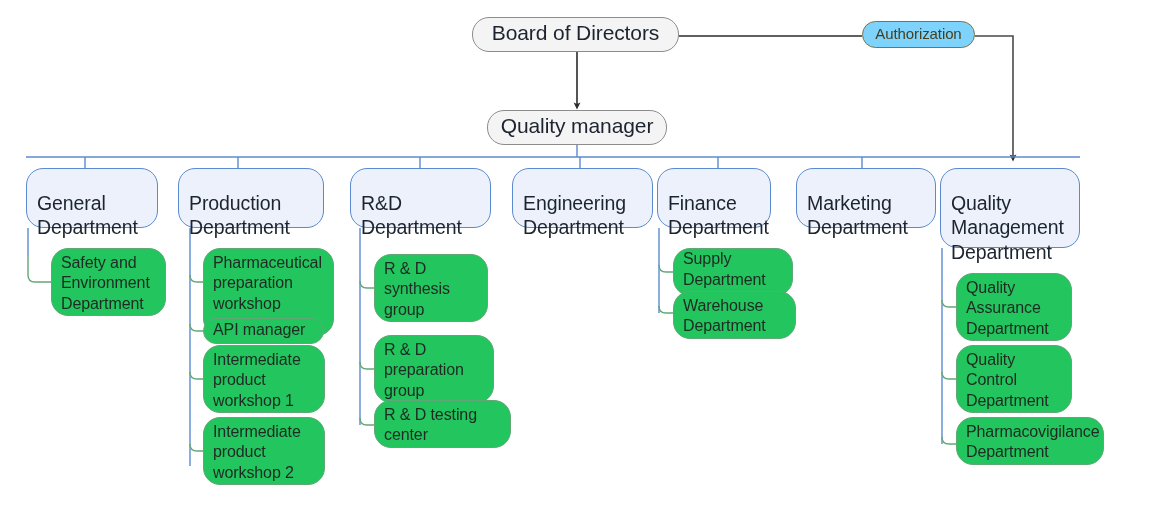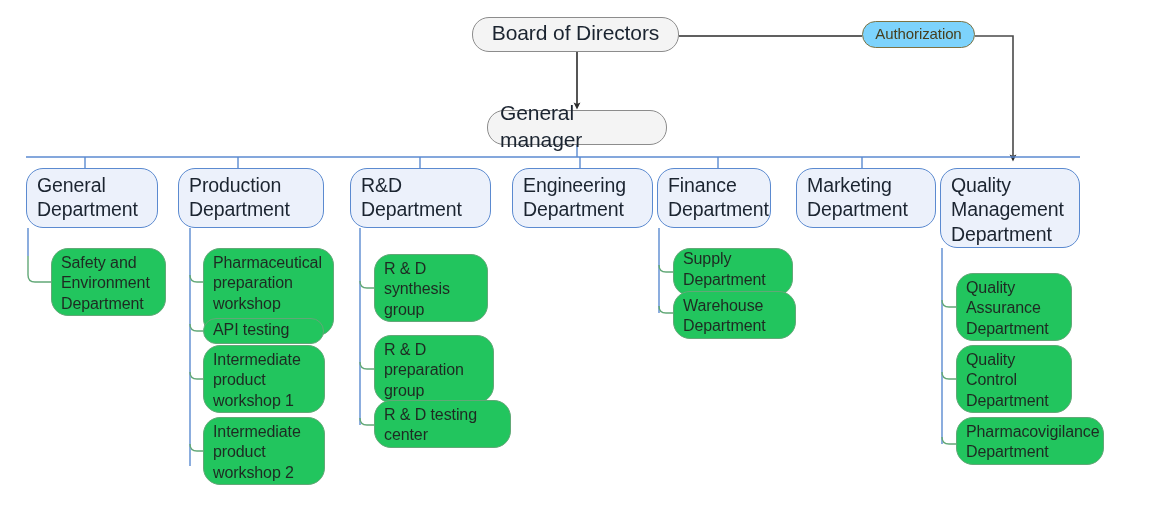--- a/index.html
+++ b/index.html
@@ -53,21 +53,21 @@
     font-size: 15px;
     justify-content: center;
     padding: 3px 9px 4px 9px;
   }
   .node-dept {
     background: #ecf1fb;
     border: 1px solid #5b8ad0;
     color: #1b2430;
     font-size: 19.5px;
     align-items: flex-start;
-    padding-top: 4px;
+    padding-top: 22px;
   }
   .node-sub {
     background: #22c55e;
     border: 1px solid #62a877;
     color: #1e2a22;
     font-size: 16px;
     align-items: flex-start;
     padding: 4px 8px 5px 9px;
     line-height: 1.28;
   }
@@ -130,21 +130,21 @@
 
   <div class="node node-root" style="left:472px; top:17px; width:207px; height:35px;">
     <span>Board of Directors</span>
   </div>
 
   <div class="node node-auth" style="left:862px; top:21px; width:113px; height:27px;">
     <span>Authorization</span>
   </div>
 
   <div class="node node-root" style="left:487px; top:110px; width:180px; height:35px;">
-    <span>General manager</span>
+    <span>Quality manager</span>
   </div>
 
   <div class="node node-dept" style="left:26px; top:168px; width:132px; height:60px;">
     <span>General
 Department</span>
   </div>
 
   <div class="node node-dept" style="left:178px; top:168px; width:146px; height:60px;">
     <span>Production
 Department</span>
@@ -182,21 +182,21 @@
 Department</span>
   </div>
 
   <div class="node node-sub" style="left:203px; top:248px; width:131px; height:88px;">
     <span>Pharmaceutical
 preparation
 workshop</span>
   </div>
 
   <div class="node node-sub sub-single" style="left:203px; top:318px; width:121px; height:26px;">
-    <span>API testing</span>
+    <span>API manager</span>
   </div>
 
   <div class="node node-sub" style="left:203px; top:345px; width:122px; height:68px;">
     <span>Intermediate
 product
 workshop 1</span>
   </div>
 
   <div class="node node-sub" style="left:203px; top:417px; width:122px; height:68px;">
     <span>Intermediate

